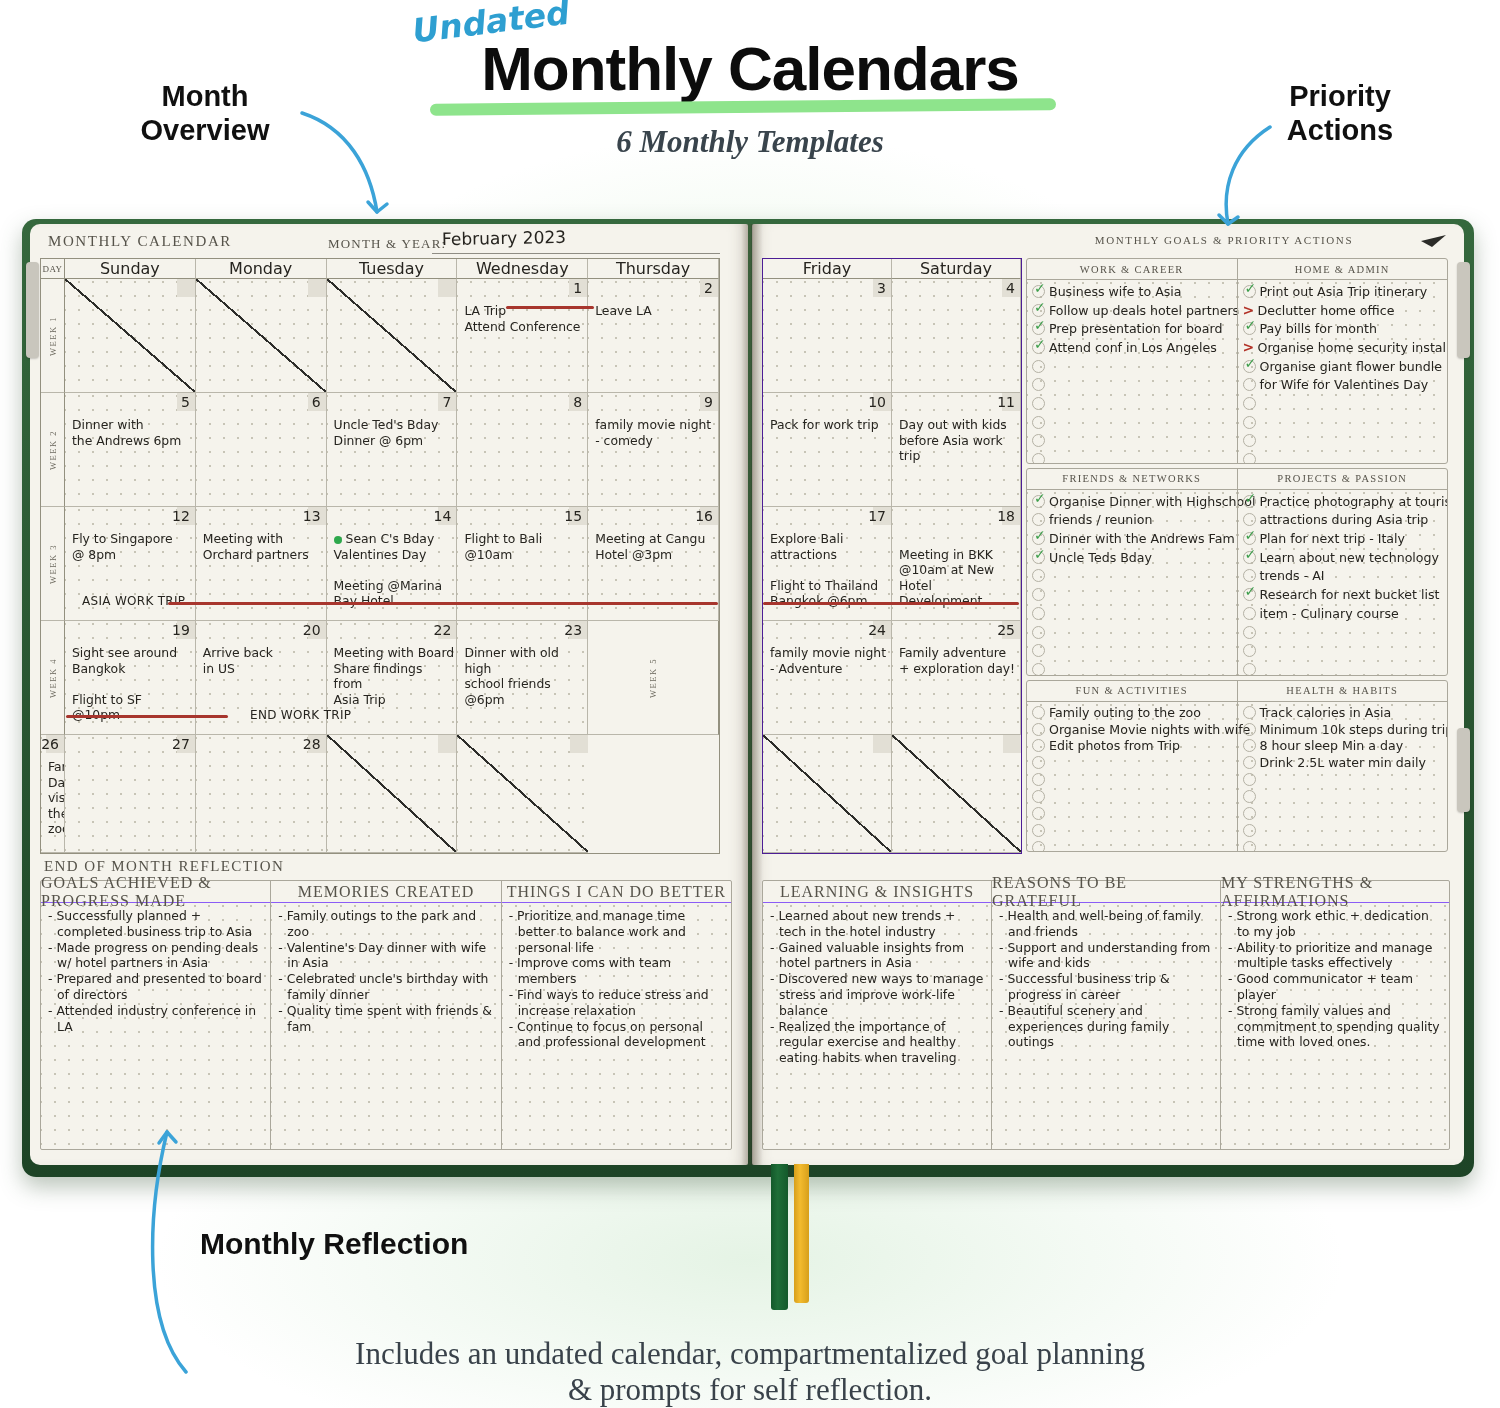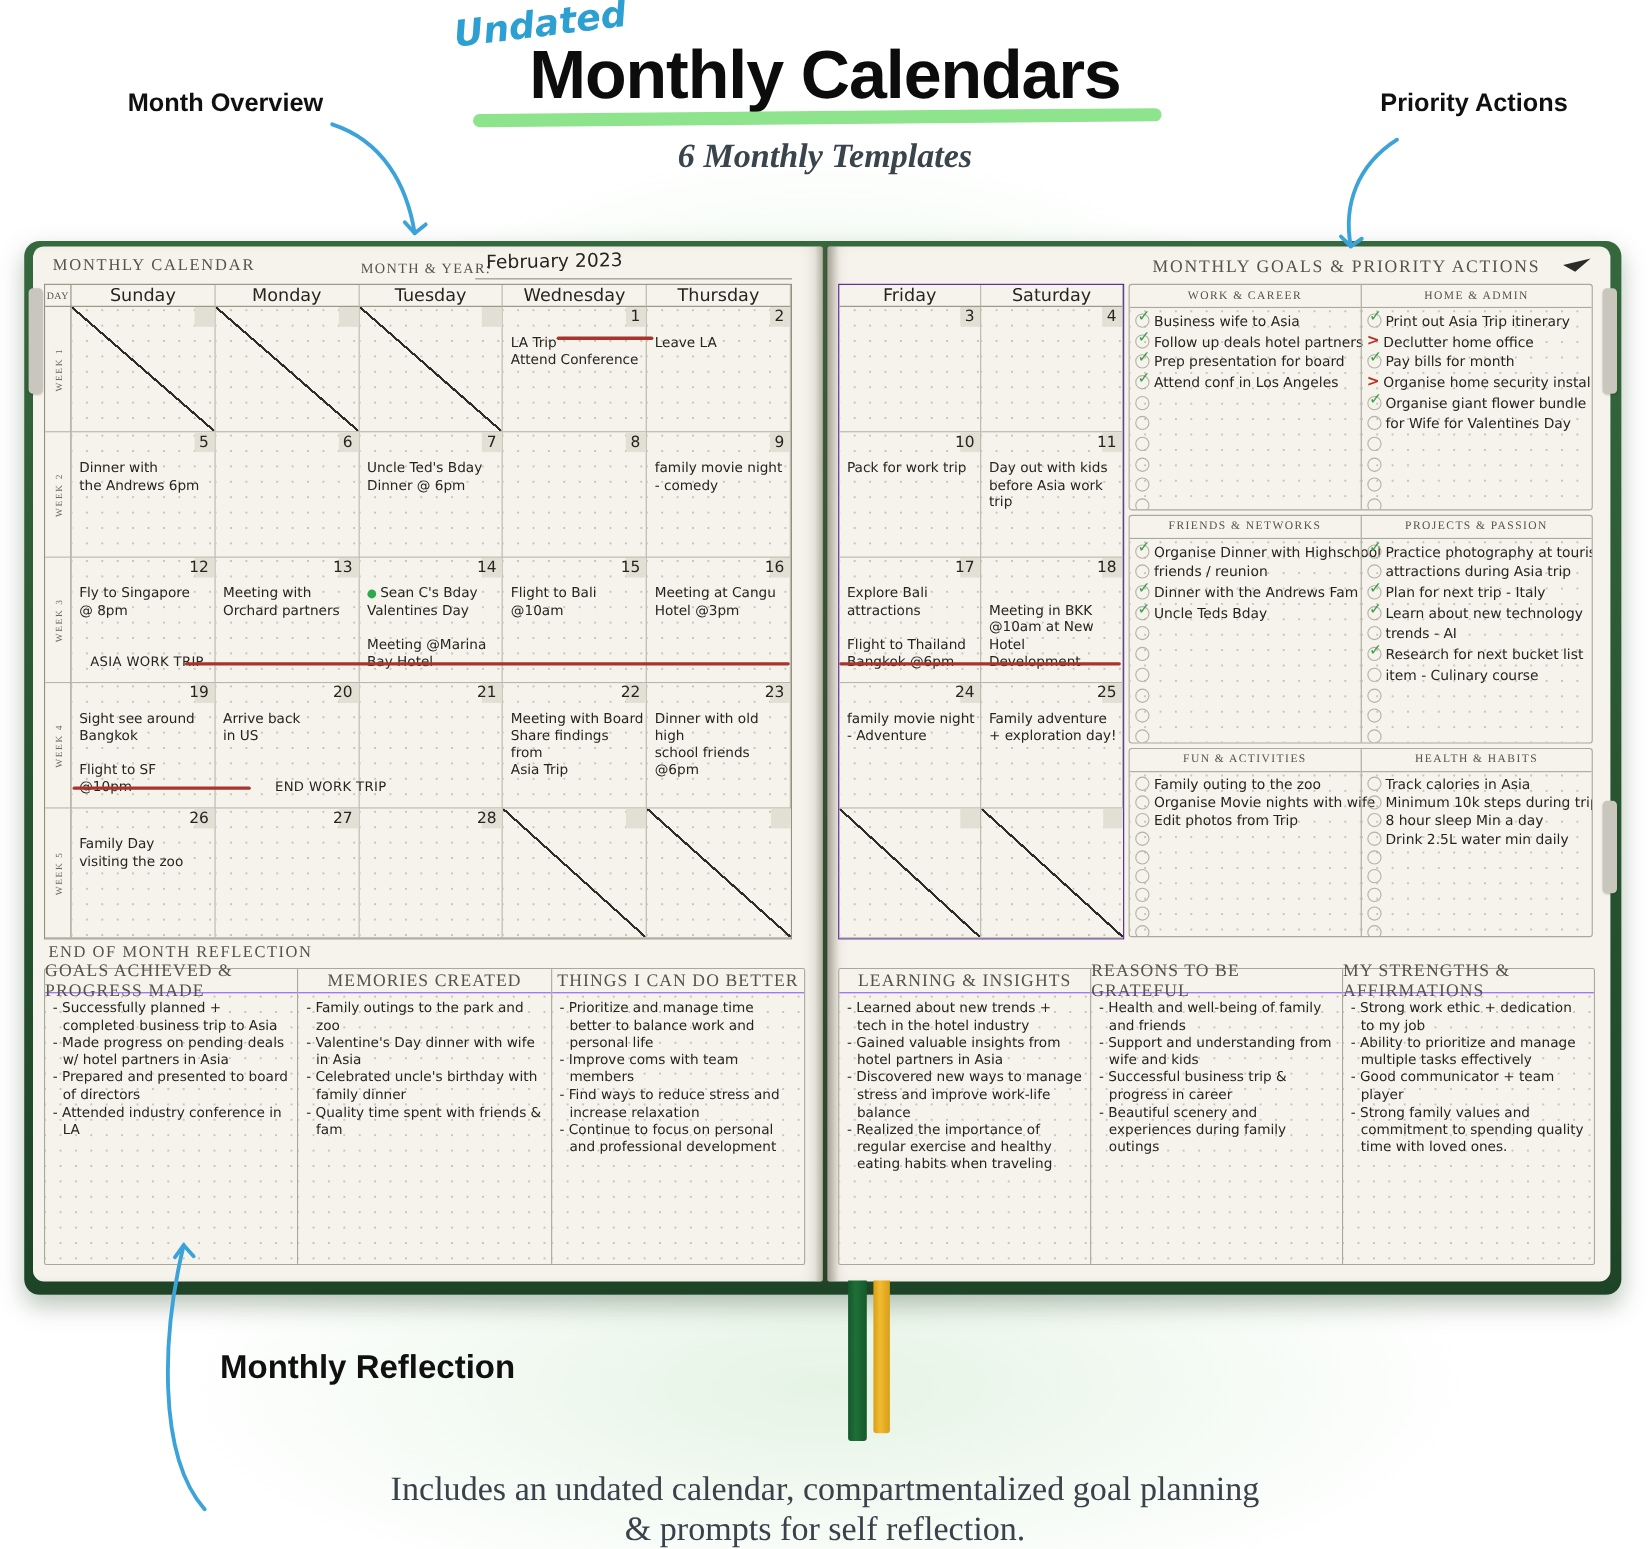--- a/index.html
+++ b/index.html
@@ -15,21 +15,21 @@
   #glow2{left:150px;top:1050px;width:1200px;height:420px;border-radius:50%;
          background:radial-gradient(ellipse at center,rgba(190,226,190,0.40),rgba(190,226,190,0) 70%);}
   #undated{left:412px;top:2px;font-size:33px;font-weight:bold;font-style:italic;
            color:#2e9fd1;transform:rotate(-7deg);font-family:"DejaVu Sans",sans-serif;}
   #main-title{left:0;right:0;top:33px;text-align:center;font-size:62px;font-weight:bold;
               color:#0c0c0c;letter-spacing:-1px;}
   #green-underline{left:430px;top:101px;width:626px;height:12px;background:#8ee48c;
                    border-radius:8px;transform:rotate(-0.5deg);}
   #subtitle{left:0;right:0;top:124px;text-align:center;font-size:31px;font-weight:bold;
             font-style:italic;font-family:"Liberation Serif",serif;color:#39444c;}
-  .callout{font-size:23px;font-weight:bold;color:#101010;text-align:center;line-height:1.17;}
+  .callout{font-size:29px;font-weight:bold;color:#101010;text-align:center;line-height:1.17;}
   #month-overview{left:105px;top:80px;width:200px;}
   #priority-actions{left:1245px;top:80px;width:190px;}
   #monthly-reflection{left:200px;top:1226px;width:300px;text-align:left;font-size:30px;}
 
   
   #book-cover{left:22px;top:219px;width:1452px;height:958px;border-radius:14px;
               background:linear-gradient(#35683d,#1d4426);box-shadow:0 10px 22px rgba(60,90,60,0.35);}
   .page{background:#f5f3ec;top:224px;height:941px;}
   #left-page{left:30px;width:718px;border-radius:10px 2px 2px 10px;
              box-shadow:inset -14px 0 18px -14px rgba(70,60,40,0.45);}
@@ -39,21 +39,21 @@
          background:linear-gradient(to right,rgba(0,0,0,0),rgba(80,70,50,0.28) 45%,rgba(50,45,35,0.4) 50%,rgba(80,70,50,0.28) 55%,rgba(0,0,0,0));}
   .side-tab{background:#c9c6bd;border-radius:4px;box-shadow:0 1px 2px rgba(0,0,0,0.2);}
   #ribbon-green{left:771px;top:1164px;width:17px;height:146px;background:linear-gradient(to right,#14592b,#1f6e38 40%,#14592b);border-radius:0 0 3px 3px;}
   #ribbon-gold{left:794px;top:1164px;width:15px;height:139px;background:linear-gradient(to right,#d79f1b,#f3bb2e 40%,#d79f1b);border-radius:0 0 3px 3px;}
 
   
   #lp-header{left:48px;top:233px;font-size:15px;letter-spacing:1.6px;}
   #my-label{left:328px;top:236px;font-size:13px;letter-spacing:1.2px;}
   #my-value{left:442px;top:228px;font-size:17px;transform:rotate(-1deg);}
   #my-underline{left:432px;top:253px;width:288px;height:1px;background:#8f8d84;}
-  #rp-header{left:1024px;top:234px;width:400px;text-align:center;font-size:16px;letter-spacing:1.6px;}
+  #rp-header{left:1024px;top:234px;width:400px;text-align:center;font-size:11px;letter-spacing:1.6px;}
   #corner-icon{left:1420px;top:234px;}
   #pagenum-left{left:44px;top:1128px;font-size:13px;font-family:"Liberation Serif",serif;color:#55524a;}
   #pagenum-right{left:1432px;top:1128px;font-size:13px;font-family:"Liberation Serif",serif;color:#55524a;}
 
   
   .dots{background-image:radial-gradient(circle,#c7c4b6 1px,rgba(0,0,0,0) 1.3px);
         background-size:14px 14px;background-position:7px 10px;}
   #left-cal{left:40px;top:258px;width:678px;height:594px;display:grid;
             grid-template-columns:24px repeat(5,1fr);
             grid-template-rows:20px 114px 114px 114px 114px 118px;
@@ -288,24 +288,20 @@
     <div class="cell dots">
       <div class="datebox"></div>
       <div class="datenum hand">20</div>
       <div class="clines hand">
         <div>Arrive back</div>
         <div>in US</div>
       </div>
     </div>
     <div class="cell dots">
       <div class="datebox"></div>
-      <div class="datenum hand">21</div>
-    </div>
-    <div class="cell dots">
-      <div class="datebox"></div>
       <div class="datenum hand">22</div>
       <div class="clines hand">
         <div>Meeting with Board</div>
         <div>Share findings from</div>
         <div>Asia Trip</div>
       </div>
     </div>
     <div class="cell dots">
       <div class="datebox"></div>
       <div class="datenum hand">23</div>

